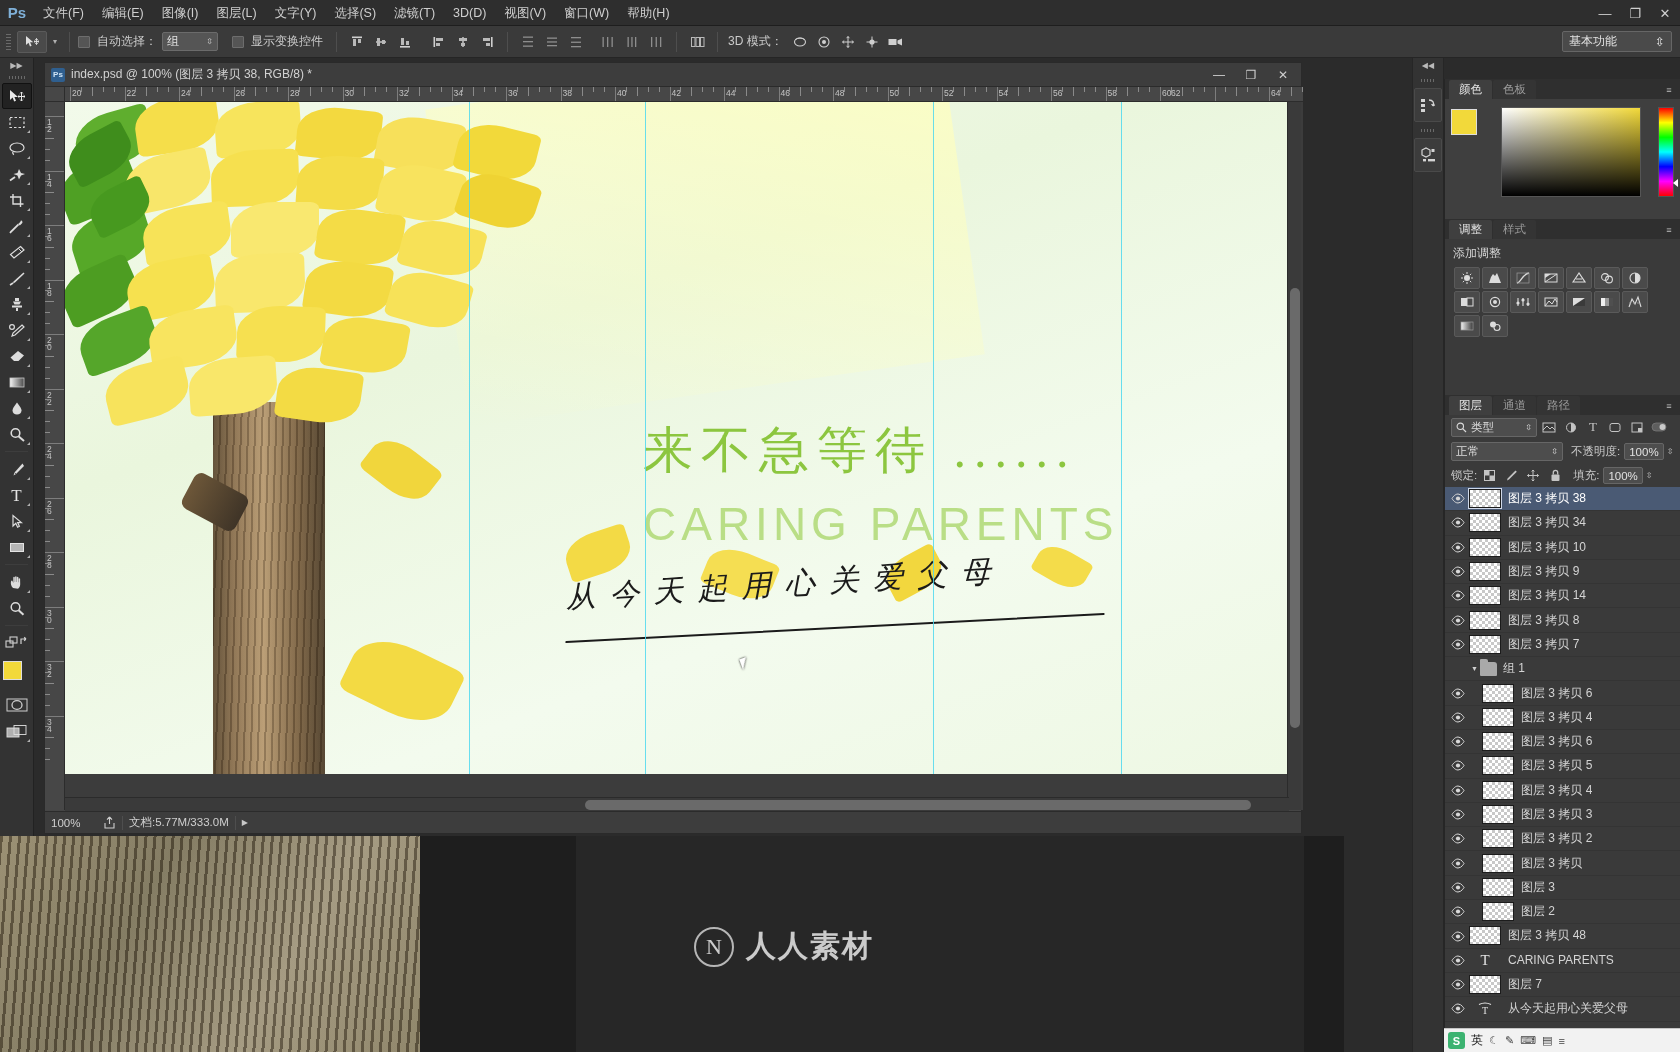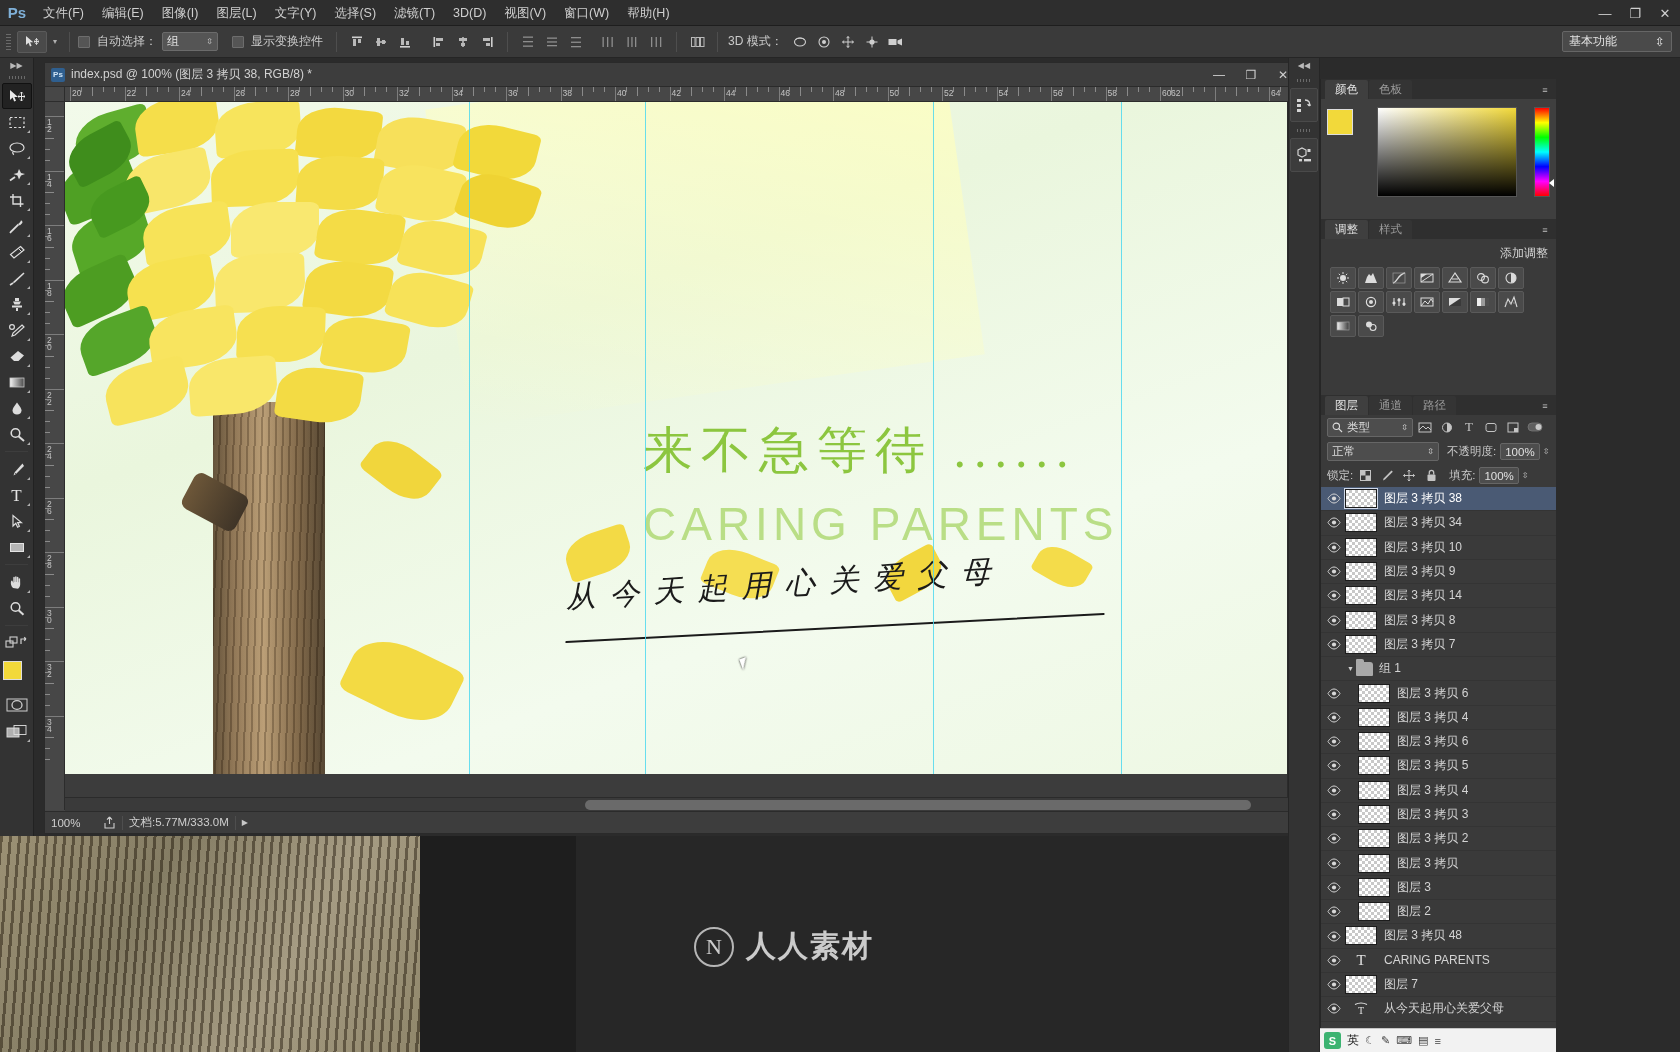--- a/index.html
+++ b/index.html
@@ -3,21 +3,21 @@
 <meta charset="utf-8">
 <style>
   * { box-sizing: border-box; margin:0; padding:0; }
   html,body { width:1680px; height:1052px; overflow:hidden; }
   body {
     background:#2b2b2b;
     font-family:"Liberation Sans","DejaVu Sans",sans-serif;
     font-size:12px; color:#c8c8c8;
     -webkit-font-smoothing:antialiased;
   }
-  #app { position:relative; width:1556px; height:1052px; }
+  #app { position:relative; width:1680px; height:1052px; }
 
   
   .menubar {
     position:absolute; left:0; top:0; width:1680px; height:26px;
     background:#2e2e2e; display:flex; align-items:center;
     border-bottom:1px solid #1e1e1e;
   }
   .ps-logo {
     width:34px; height:26px; display:flex; align-items:center; justify-content:center;
     font-weight:bold; font-size:15px; color:#7fb0d8; font-family:"Liberation Sans",sans-serif;
@@ -188,21 +188,21 @@
     border:1px solid #555;}
   .cp-field:after { content:""; position:absolute; left:0;top:0;width:100%;height:100%;
     background:linear-gradient(to bottom,rgba(0,0,0,0),#000);}
   .cp-hue { position:absolute; right:6px; top:8px; width:16px; height:90px;
     background:linear-gradient(to bottom,#ff0000,#ffff00,#00ff00,#00ffff,#0000ff,#ff00ff,#ff0000);
     border:1px solid #555;}
   .cp-hue-mark { position:absolute; right:2px; top:80px; width:0;height:0;
     border-top:4px solid transparent; border-bottom:4px solid transparent;
     border-right:5px solid #fff;}
 
-  .adjpanel { background:#3a3a3a; padding:0;text-align:right; }
+  .adjpanel { background:#3a3a3a; padding:0; }
   .adj-title { font-size:12px; color:#d5d5d5; padding:6px 8px 4px; }
   .adj-grid { display:flex; flex-wrap:wrap; padding:0 8px 6px; }
   .adj-ico { width:26px; height:22px; margin:1px; background:#4a4a4a;
     border:1px solid #5a5a5a; border-radius:2px;
     display:flex;align-items:center;justify-content:center;}
 
   .layerspanel { position:absolute; left:0; right:0; top:316px; bottom:0; background:#3a3a3a;
     display:flex; flex-direction:column; }
   .lp-row { display:flex; align-items:center; height:24px; padding:0 6px; }
   .lp-select { height:19px; background:#4d4d4d; border:1px solid #666; border-radius:2px;

